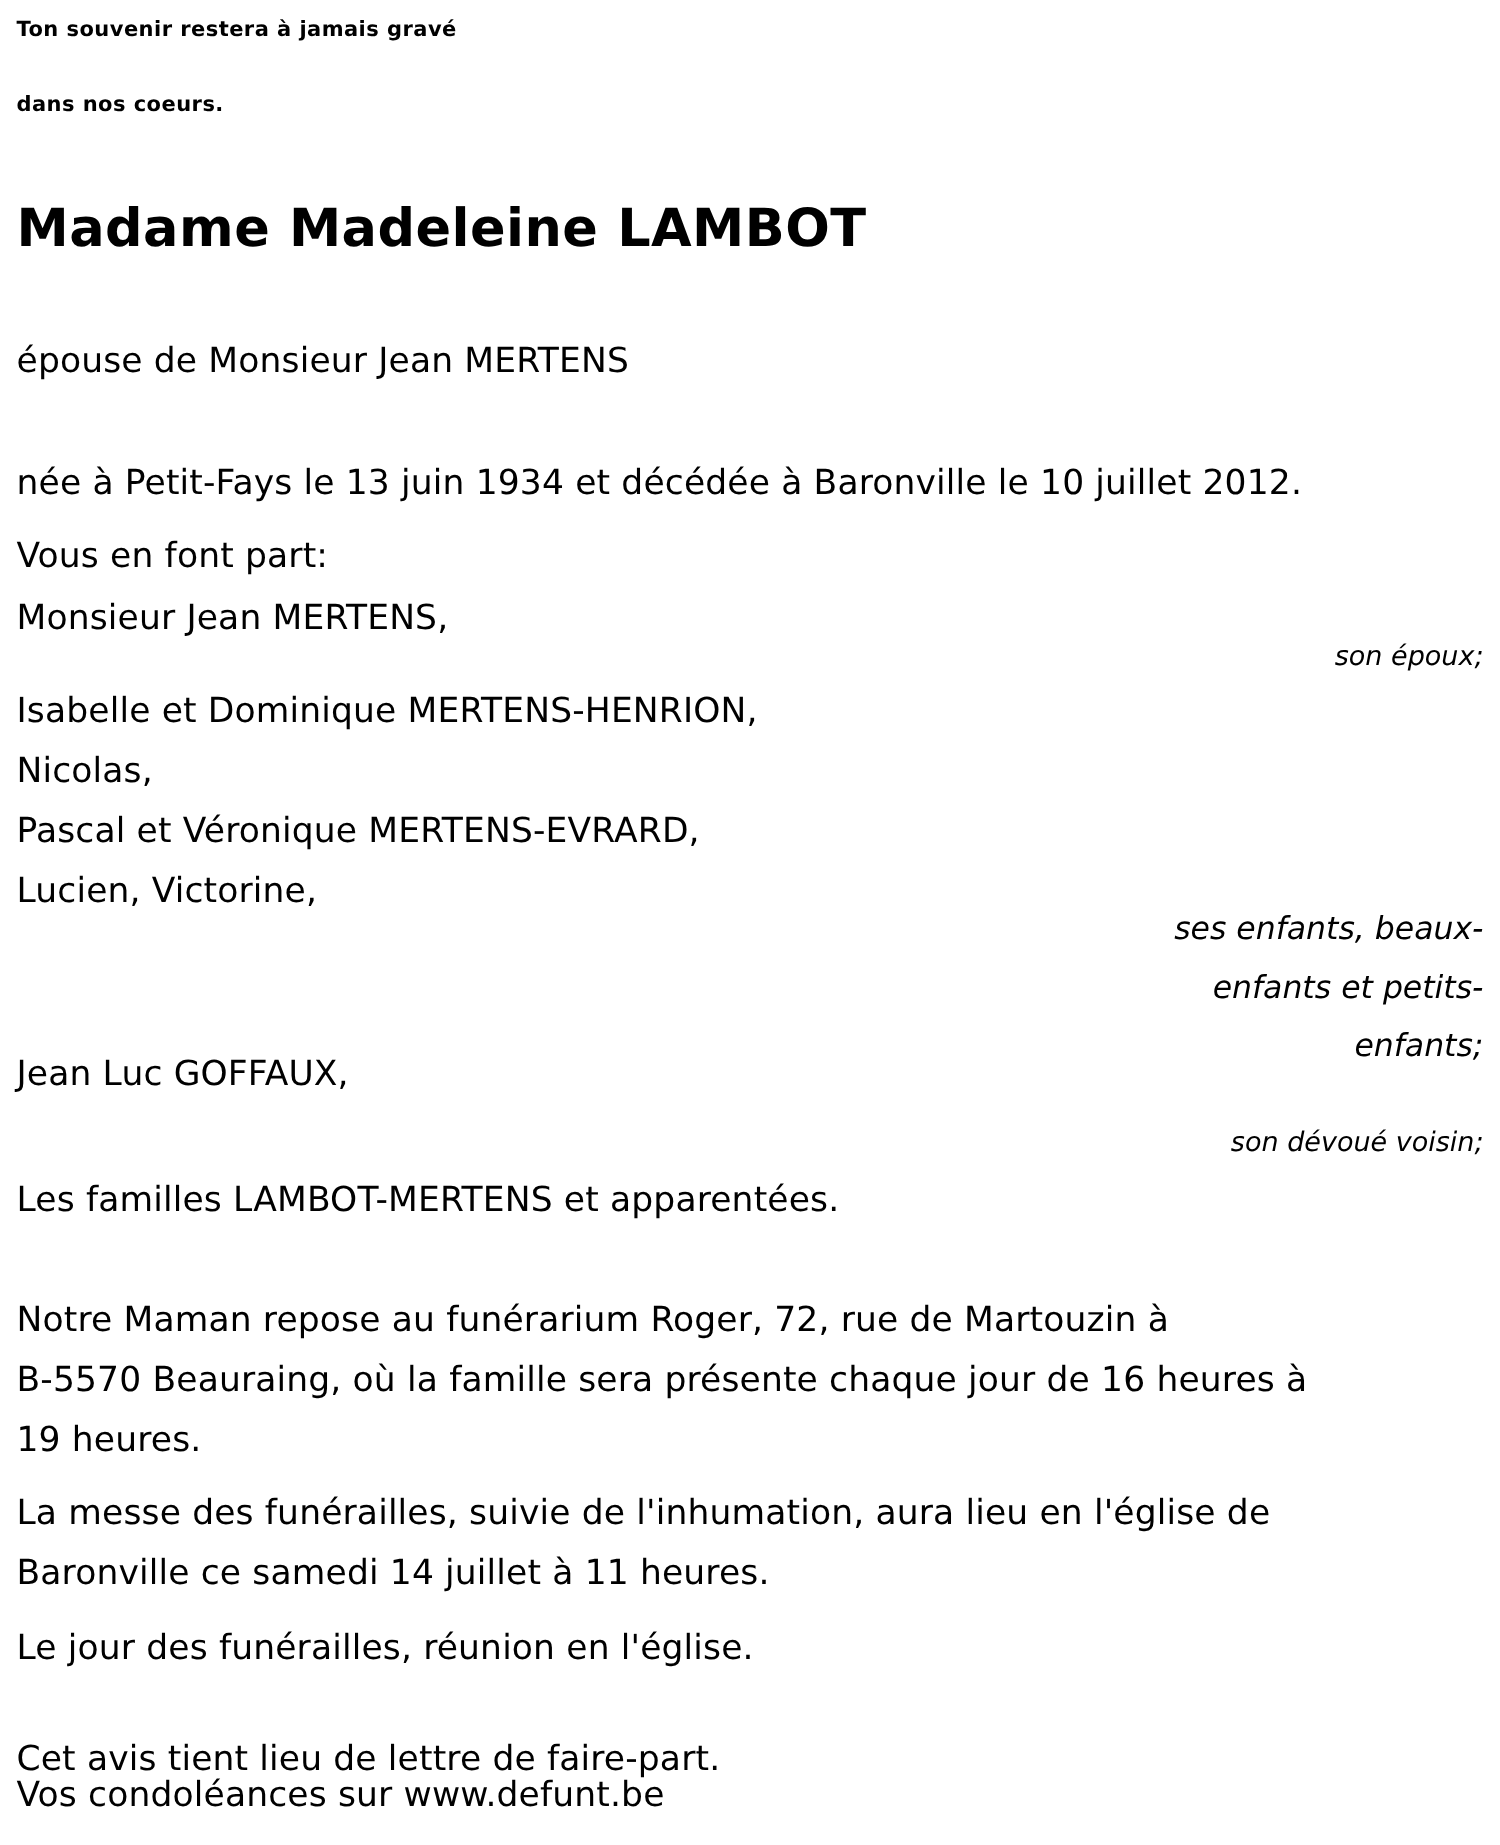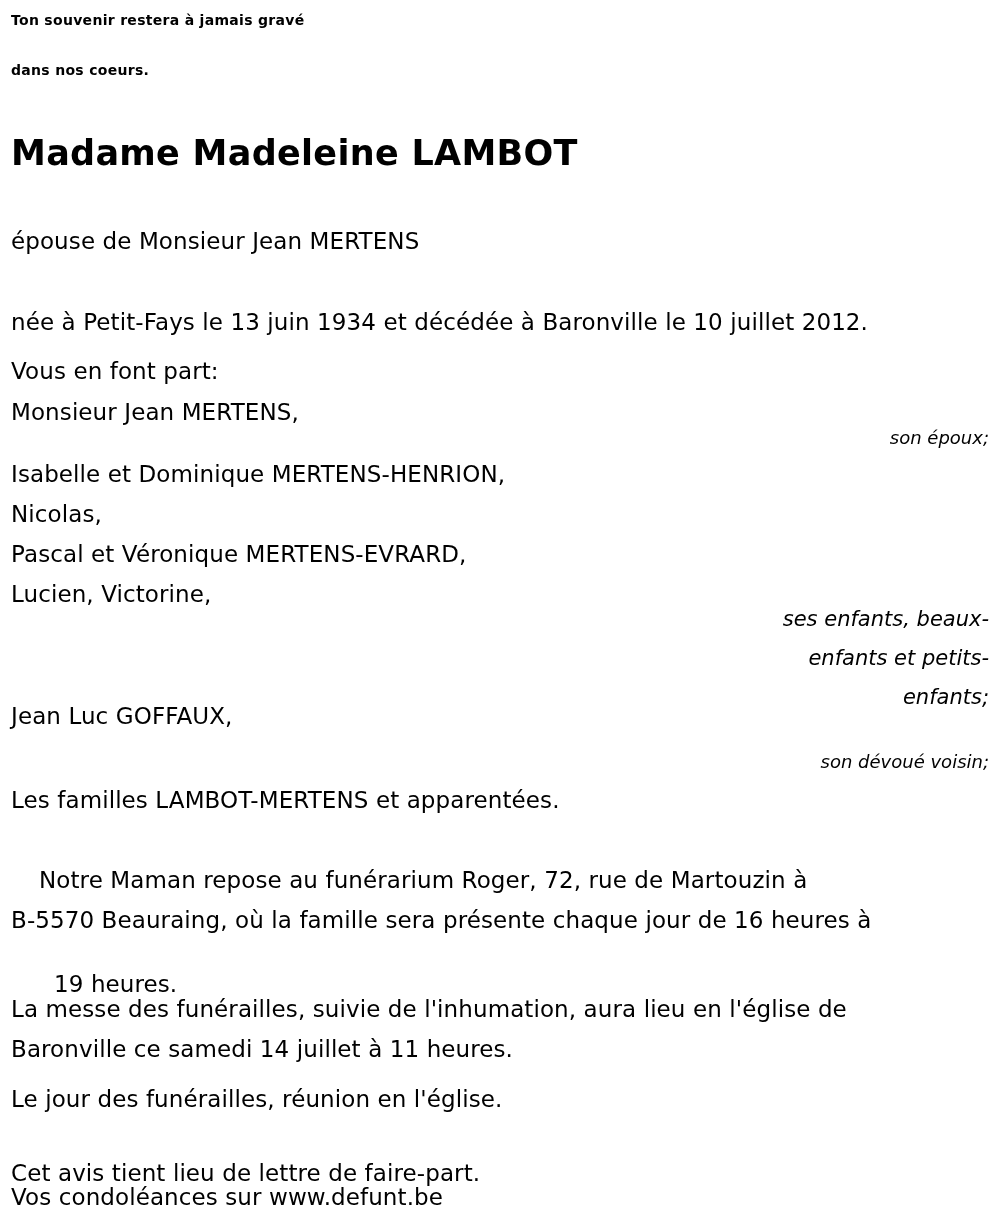--- a/index.html
+++ b/index.html
@@ -44,23 +44,23 @@
     <div>ses enfants, beaux-</div>
     <div>enfants et petits-</div>
     <div>enfants;</div>
   </div>
 
   <div class="abs txt" style="top:703px;text-align:center;">Jean Luc GOFFAUX,</div>
   <div class="role" style="top:742px;">son dévoué voisin;</div>
 
   <div class="abs txt" style="top:787px;">Les familles LAMBOT-MERTENS et apparentées.</div>
 
-  <div class="abs txt" style="top:867px;margin-left:28px;">Notre Maman repose au funérarium Roger, 72, rue de Martouzin à</div>
+  <div class="abs txt" style="top:867px;">Notre Maman repose au funérarium Roger, 72, rue de Martouzin à</div>
   <div class="abs txt" style="top:907px;">B-5570 Beauraing, où la famille sera présente chaque jour de 16 heures à</div>
-  <div class="abs txt" style="top:971px;margin-left:43px;">19 heures.</div>
+  <div class="abs txt" style="top:947px;">19 heures.</div>
 
   <div class="abs txt" style="top:996px;">La messe des funérailles, suivie de l'inhumation, aura lieu en l'église de</div>
   <div class="abs txt" style="top:1036px;">Baronville ce samedi 14 juillet à 11 heures.</div>
 
   <div class="abs txt" style="top:1086px;">Le jour des funérailles, réunion en l'église.</div>
   <div class="abs txt" style="top:1136px;margin-top:24px;">Cet avis tient lieu de lettre de faire-part.</div>
   <div class="abs txt" style="top:1184px;">Vos condoléances sur www.defunt.be</div>
 </div>
 
 </body></html>

